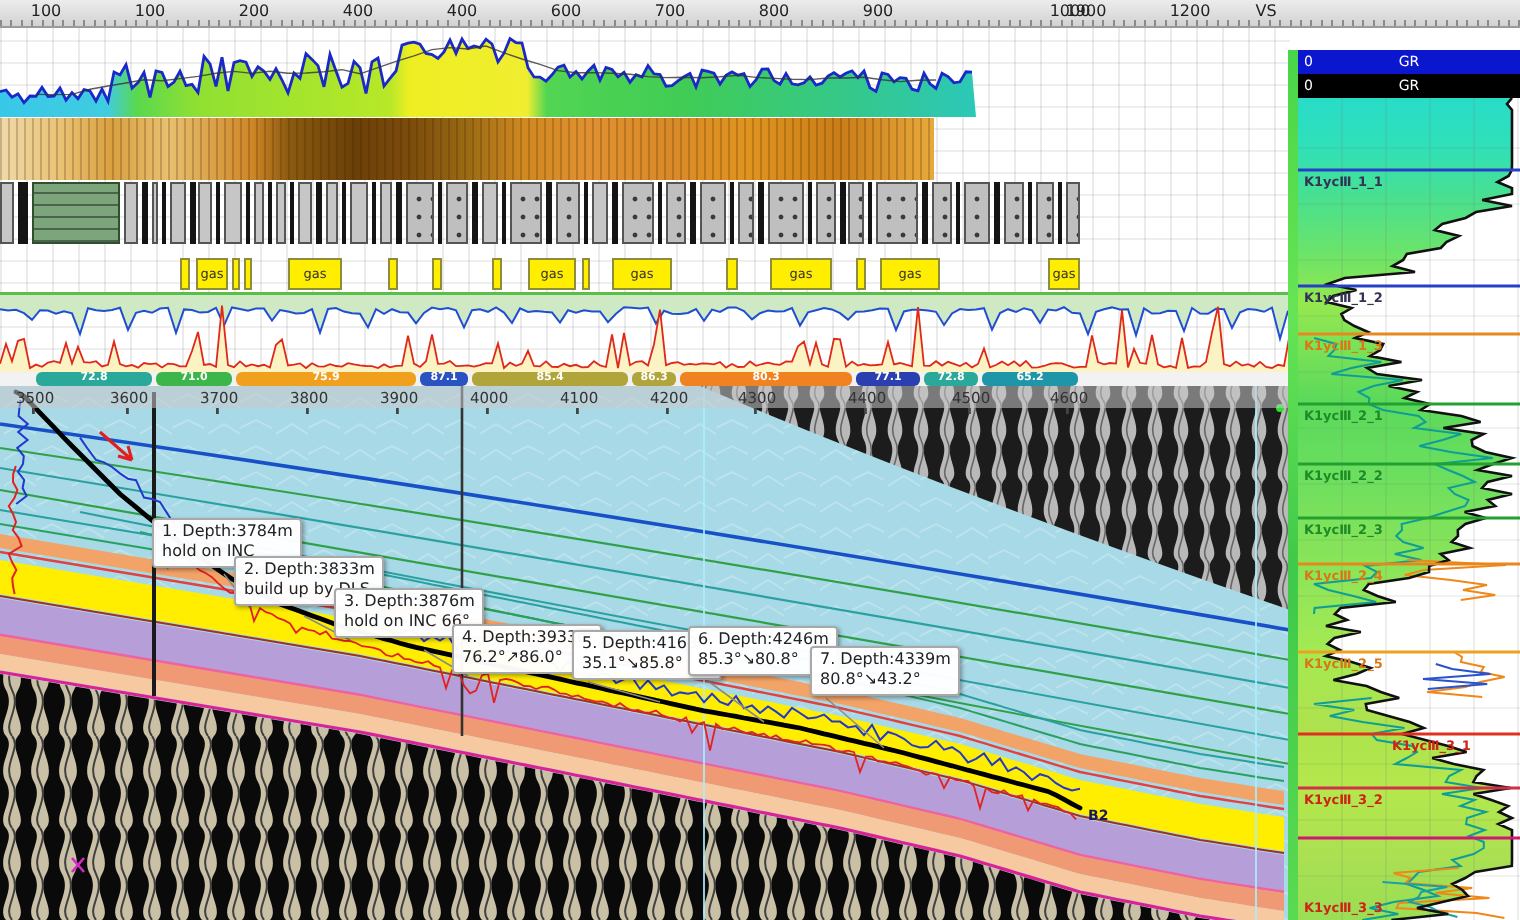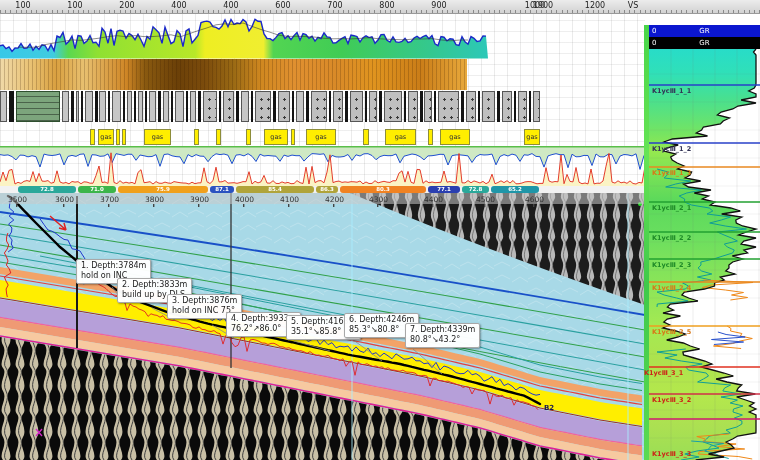--- a/index.html
+++ b/index.html
@@ -282,21 +282,21 @@
       <div class="ann" style="left: 76px; top: 259px; z-index: 10;">
         <div>1. Depth:3784m</div>
         <div>hold on INC</div>
       </div>
       <div class="ann" style="left: 117px; top: 278px; z-index: 11;">
         <div>2. Depth:3833m</div>
         <div>build up by DLS</div>
       </div>
       <div class="ann" style="left: 167px; top: 294px; z-index: 12;">
         <div>3. Depth:3876m</div>
-        <div>hold on INC 75°</div>
+        <div>hold on INC 66°</div>
       </div>
       <div class="ann" style="left: 226px; top: 312px; z-index: 13;">
         <div>4. Depth:3933m</div>
         <div>76.2°↗86.0°</div>
       </div>
       <div class="ann" style="left: 286px; top: 315px; z-index: 14;">
         <div>5. Depth:4163m</div>
         <div>35.1°↘85.8°</div>
       </div>
       <div class="ann" style="left: 344px; top: 313px; z-index: 15;">
@@ -381,17 +381,17 @@
     </svg>
   <div id="fmlayer">
       <div class="fmlabel" style="left: 652px; top: 87px; color: rgb(51, 51, 85);">K1ycⅢ_1_1</div>
       <div class="fmlabel" style="left: 652px; top: 145px; color: rgb(51, 51, 85);">K1ycⅢ_1_2</div>
       <div class="fmlabel" style="left: 652px; top: 169px; color: rgb(216, 120, 24);">K1ycⅢ_1_3</div>
       <div class="fmlabel" style="left: 652px; top: 204px; color: rgb(30, 138, 40);">K1ycⅢ_2_1</div>
       <div class="fmlabel" style="left: 652px; top: 234px; color: rgb(30, 138, 40);">K1ycⅢ_2_2</div>
       <div class="fmlabel" style="left: 652px; top: 261px; color: rgb(30, 138, 40);">K1ycⅢ_2_3</div>
       <div class="fmlabel" style="left: 652px; top: 284px; color: rgb(216, 120, 24);">K1ycⅢ_2_4</div>
       <div class="fmlabel" style="left: 652px; top: 328px; color: rgb(216, 120, 24);">K1ycⅢ_2_5</div>
-      <div class="fmlabel" style="left: 612px; top: 369px; color: rgb(204, 36, 24); padding-left: 32px;">K1ycⅢ_3_1</div>
+      <div class="fmlabel" style="left: 664px; top: 369px; color: rgb(204, 36, 24); padding-left: 32px;">K1ycⅢ_3_1</div>
       <div class="fmlabel" style="left: 652px; top: 396px; color: rgb(204, 36, 24);">K1ycⅢ_3_2</div>
       <div class="fmlabel" style="left: 652px; top: 421px; color: rgb(204, 36, 24); margin-top: 29px;">K1ycⅢ_3_3</div>
     </div>
 </div>
 
 </body></html>

